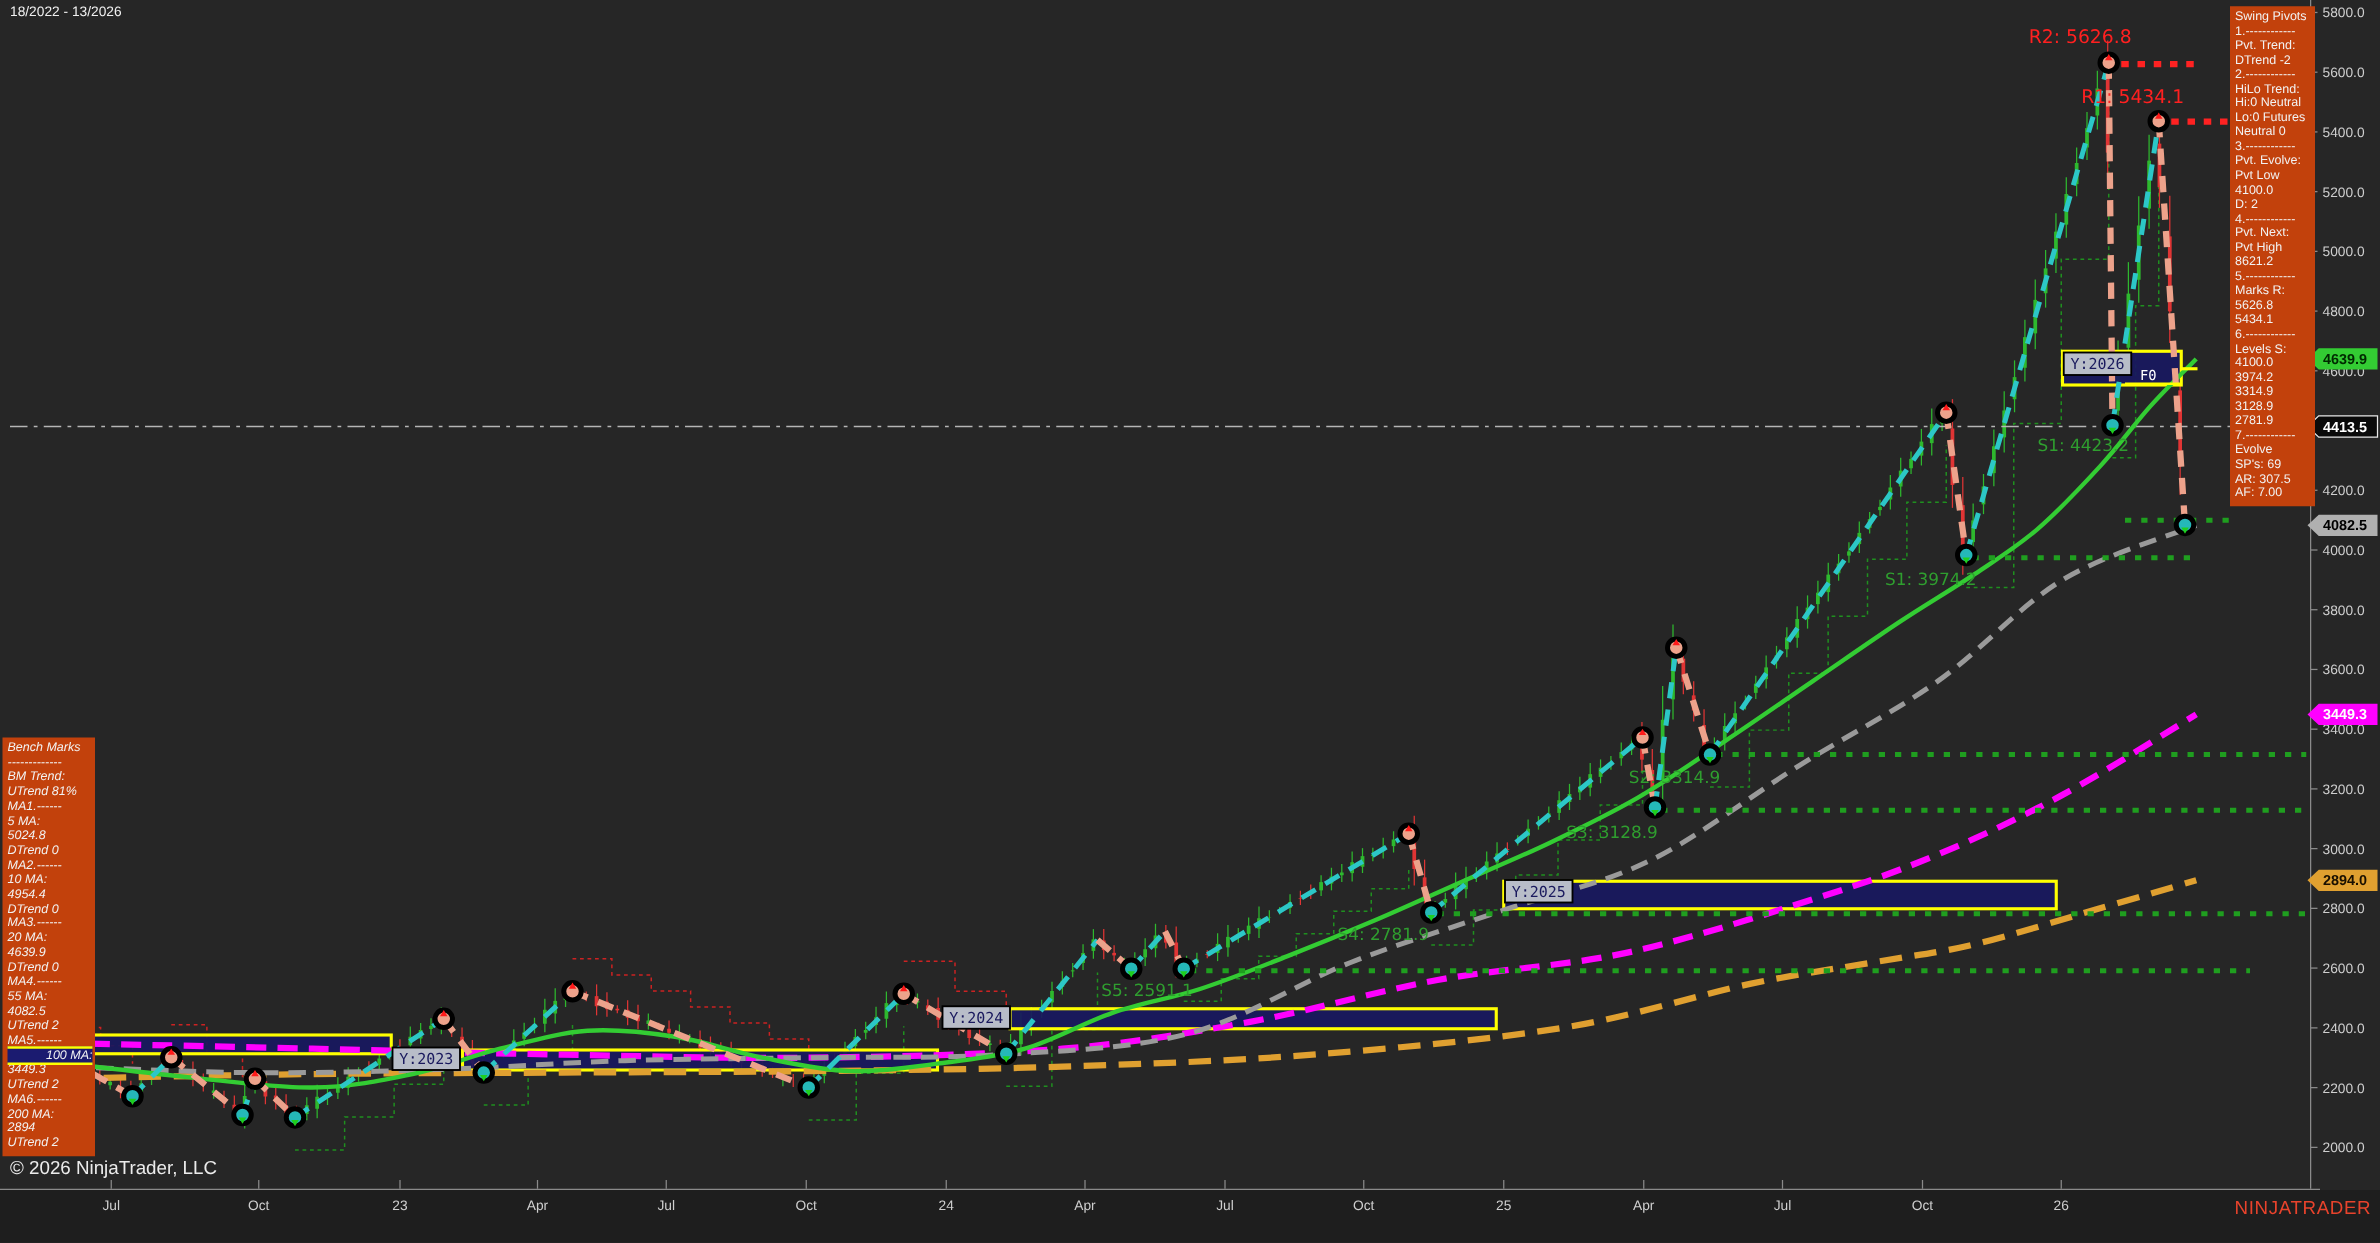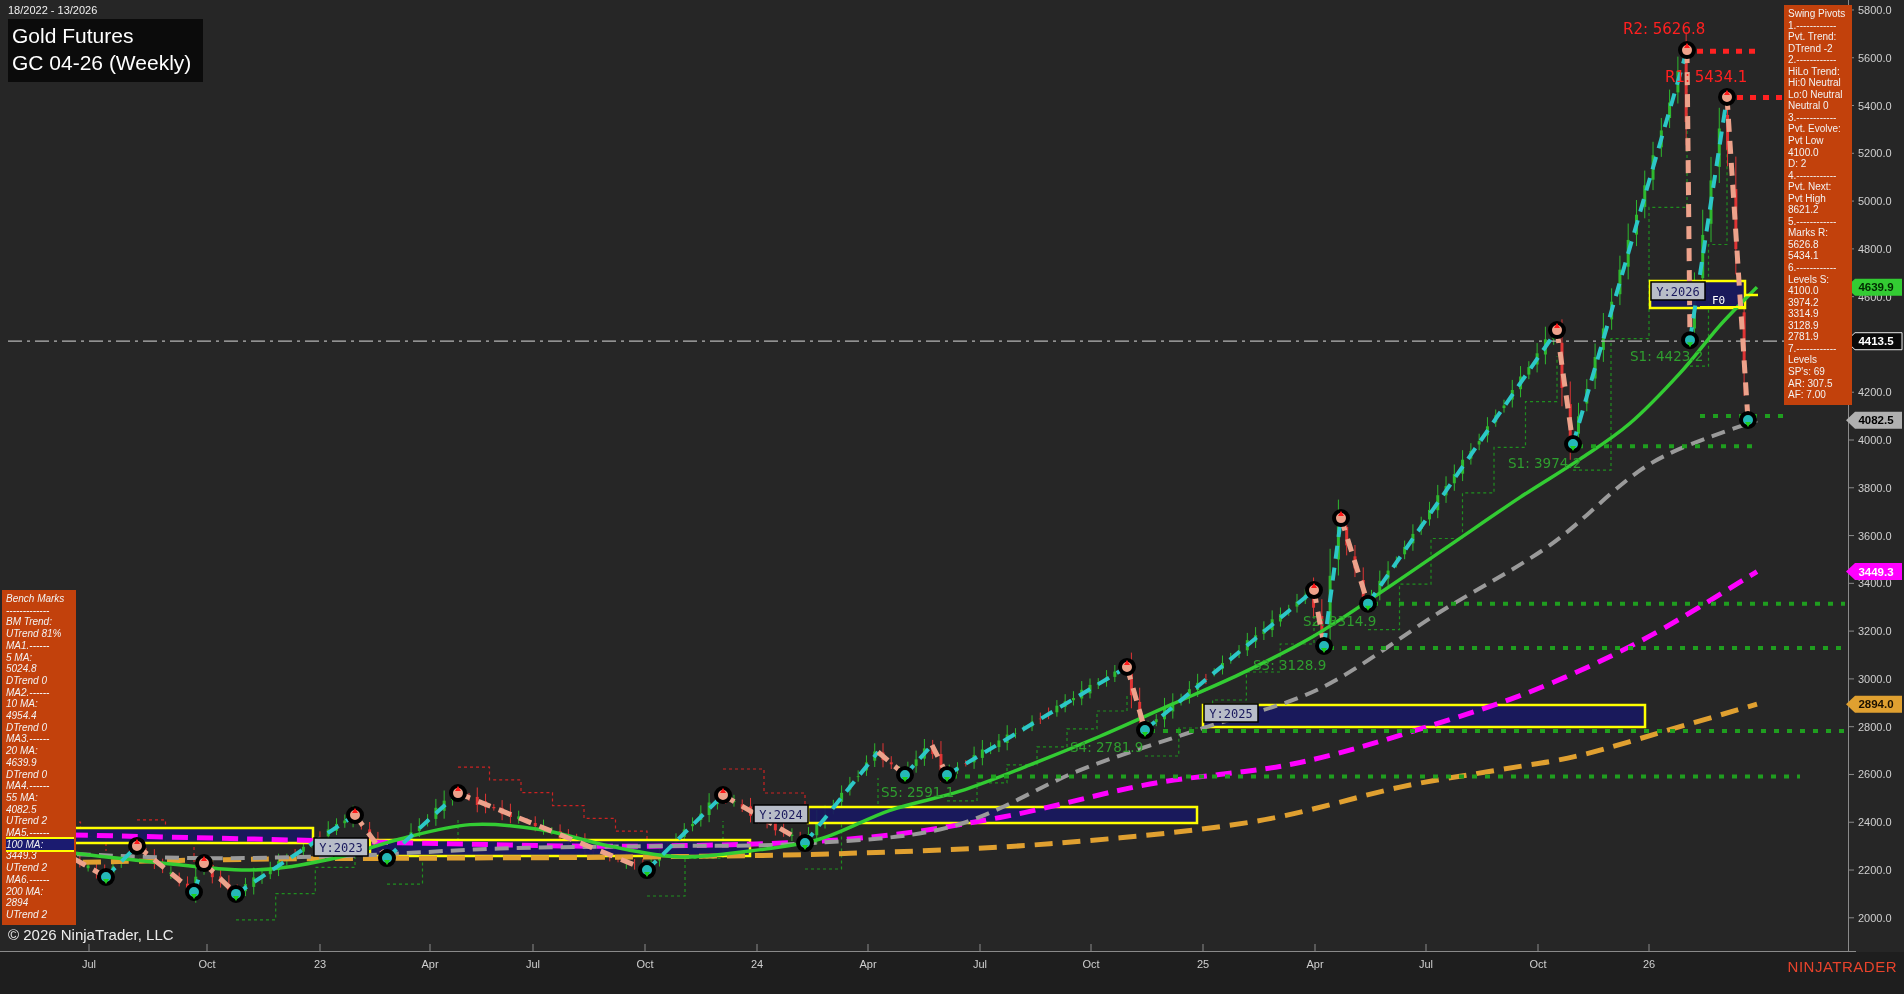--- a/index.html
+++ b/index.html
@@ -8,21 +8,21 @@
   svg{position:absolute;left:0;top:0;}
   .abs{position:absolute;}
   #date-range{left:8px;top:4px;font-size:11px;color:#f0f0f0;z-index:30;}
   #title-box{left:8px;top:19px;background:#0b0b0b;color:#fff;padding:3px 12px 6px 4px;
     font-size:21px;line-height:27px;z-index:30;}
   .side-panel{background:#c2410c;color:#f2f2f2;font-size:10px;z-index:25;padding:3px 2px 4px 4px;}
   #bench-panel{left:2px;top:590px;width:68px;line-height:11.7px;font-style:italic;}
   #swing-panel{left:1784px;top:5px;width:62px;line-height:11.55px;}
   .side-panel .ln{white-space:nowrap;}
   .side-panel .ln.hl{background:#1b1b70;border-top:2px solid #ffff00;border-bottom:2px solid #ffff00;
-    margin:-2px 0;position:relative;}
+    margin:-2px 0;position:relative;text-align:right;}
   #copyright{left:8px;top:926px;font-size:15px;color:#ececec;z-index:20;}
   #wgc{left:6px;top:979px;font-size:9.5px;color:#8f8f8f;z-index:20;margin-top:48px;}
   #brand{right:7px;top:958px;font-size:15px;font-weight:normal;color:#e8432c;letter-spacing:.5px;z-index:20;}
 </style>
 </head>
 <body>
 
 <div id="stage">
   <svg id="chart" width="1904" height="994" viewBox="0 0 1904 994">
       <rect x="0" y="952" width="1904" height="42" fill="#1e1e1e"></rect>
@@ -672,24 +672,20 @@
         <text x="1876" y="424.2907499999999" fill="#000000" font-size="11.5" font-weight="bold" text-anchor="middle" font-family="&quot;Liberation Sans&quot;,sans-serif">4082.5</text>
         <polygon points="1846,571.5622299999999 1855,563.0622299999999 1902,563.0622299999999 1902,580.0622299999999 1855,580.0622299999999" fill="#ff00ff"></polygon>
         <text x="1876" y="575.5622299999999" fill="#ffffff" font-size="11.5" font-weight="bold" text-anchor="middle" font-family="&quot;Liberation Sans&quot;,sans-serif">3449.3</text>
         <polygon points="1846,704.2233999999999 1855,695.7233999999999 1902,695.7233999999999 1902,712.7233999999999 1855,712.7233999999999" fill="#e0a030"></polygon>
         <text x="1876" y="708.2233999999999" fill="#1a1000" font-size="11.5" font-weight="bold" text-anchor="middle" font-family="&quot;Liberation Sans&quot;,sans-serif">2894.0</text>
       </g>
     </svg>
 
   <div class="abs" id="date-range">18/2022 - 13/2026</div>
 
-  <div class="abs" id="title-box">
-    <div>Gold Futures</div>
-    <div>GC 04-26 (Weekly)</div>
-  </div>
 
   <div class="abs side-panel" id="bench-panel">
       <div class="ln">Bench Marks</div>
       <div class="ln">-------------</div>
       <div class="ln">BM Trend:</div>
       <div class="ln">UTrend 81%</div>
       <div class="ln">MA1.------</div>
       <div class="ln">5 MA:</div>
       <div class="ln">5024.8</div>
       <div class="ln">DTrend 0</div>
@@ -716,21 +712,21 @@
     </div>
 
   <div class="abs side-panel" id="swing-panel">
       <div class="ln">Swing Pivots</div>
       <div class="ln">1.------------</div>
       <div class="ln">Pvt. Trend:</div>
       <div class="ln">DTrend -2</div>
       <div class="ln">2.------------</div>
       <div class="ln">HiLo Trend:</div>
       <div class="ln">Hi:0 Neutral</div>
-      <div class="ln">Lo:0 Neutral</div>
+      <div class="ln">Lo:0 Futures</div>
       <div class="ln">Neutral 0</div>
       <div class="ln">3.------------</div>
       <div class="ln">Pvt. Evolve:</div>
       <div class="ln">Pvt Low</div>
       <div class="ln">4100.0</div>
       <div class="ln">D: 2</div>
       <div class="ln">4.------------</div>
       <div class="ln">Pvt. Next:</div>
       <div class="ln">Pvt High</div>
       <div class="ln">8621.2</div>
@@ -739,21 +735,21 @@
       <div class="ln">5626.8</div>
       <div class="ln">5434.1</div>
       <div class="ln">6.------------</div>
       <div class="ln">Levels S:</div>
       <div class="ln">4100.0</div>
       <div class="ln">3974.2</div>
       <div class="ln">3314.9</div>
       <div class="ln">3128.9</div>
       <div class="ln">2781.9</div>
       <div class="ln">7.------------</div>
-      <div class="ln">Levels</div>
+      <div class="ln">Evolve</div>
       <div class="ln">SP's: 69</div>
       <div class="ln">AR: 307.5</div>
       <div class="ln">AF: 7.00</div>
     </div>
 
   <div class="abs" id="copyright">© 2026 NinjaTrader, LLC</div>
   <div class="abs" id="wgc">W GC</div>
   <div class="abs" id="brand">NINJATRADER</div>
 </div>
 

